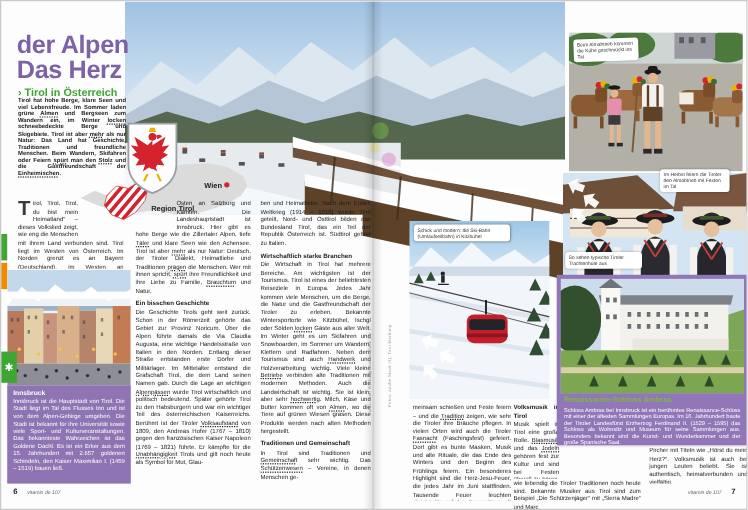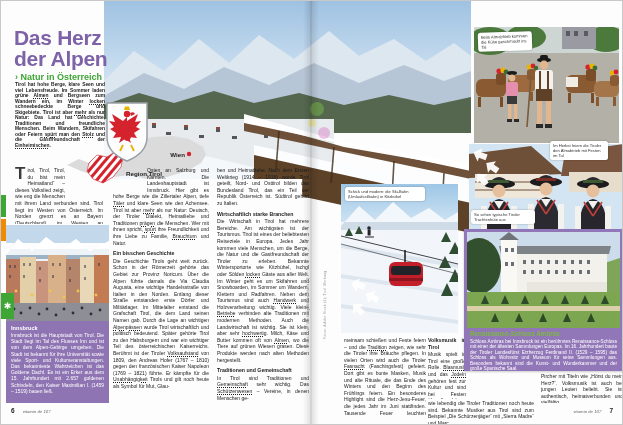--- a/index.html
+++ b/index.html
@@ -103,24 +103,24 @@
           <line x1="340" y1="172" x2="338" y2="206"></line>
       </g>
       <circle cx="213" cy="108" r="7" fill="#7dc24a" opacity="0.45"></circle>
       <circle cx="220" cy="132" r="6" fill="#d86bc0" opacity="0.4"></circle>
       <circle cx="208" cy="122" r="4" fill="#f2e24a" opacity="0.4"></circle>
     </svg>
   </div>
 
 
   <div class="abs title" style="left:13px; top:26px;">
+    <div>der Alpen</div>
     <div>Das Herz</div>
-    <div>der Alpen</div>
-  </div>
-  <div class="abs subtitle" style="left:14px; top:71px;">› Natur in Österreich</div>
+  </div>
+  <div class="abs subtitle" style="left:14px; top:71px;">› Tirol in Österreich</div>
   <div class="abs intro glossarize" style="left:14px; top:81px; height:80px;">Tirol hat hohe Berge, klare Seen und viel Lebensfreude. Im Sommer laden grüne <u>Almen</u> und Bergseen zum Wandern ein, im Winter <u>locken</u> schneebedeckte Berge und Skigebiete. Tirol ist aber <u>mehr</u> als nur Natur: Das Land hat Geschichte, Traditionen und freundliche Menschen. Beim Wandern, Skifahren oder Feiern <u>spürt</u> man den <u>Stolz</u> und die Gastfreundschaft der <u>Einheimischen</u>.</div>
 
   <div class="abs crest-wrap" style="left:104px; top:100px; width:44px; height:62px;">
     <svg viewBox="0 0 44 62">
       <path d="M2,2 h40 v34 q0,16 -20,24 q-20,-8 -20,-24 Z" fill="#fdfdfd" stroke="#9aa0a6" stroke-width="1.5"></path>
       <g fill="#d5232e">
         <path d="M22,16 l-4,4 -11,-7 3,8 -6,-1 5,6 -4,2 6,4 -3,5 8,-1 -2,6 6,-4 6,4 -2,-6 8,1 -3,-5 6,-4 -4,-2 5,-6 -6,1 3,-8 -11,7 Z"></path>
         <ellipse cx="22" cy="31" rx="5" ry="9"></ellipse>
         <circle cx="22" cy="13" r="3.2"></circle>
         <path d="M25,12 q4,-2 5,1 l-4,2 Z"></path>

